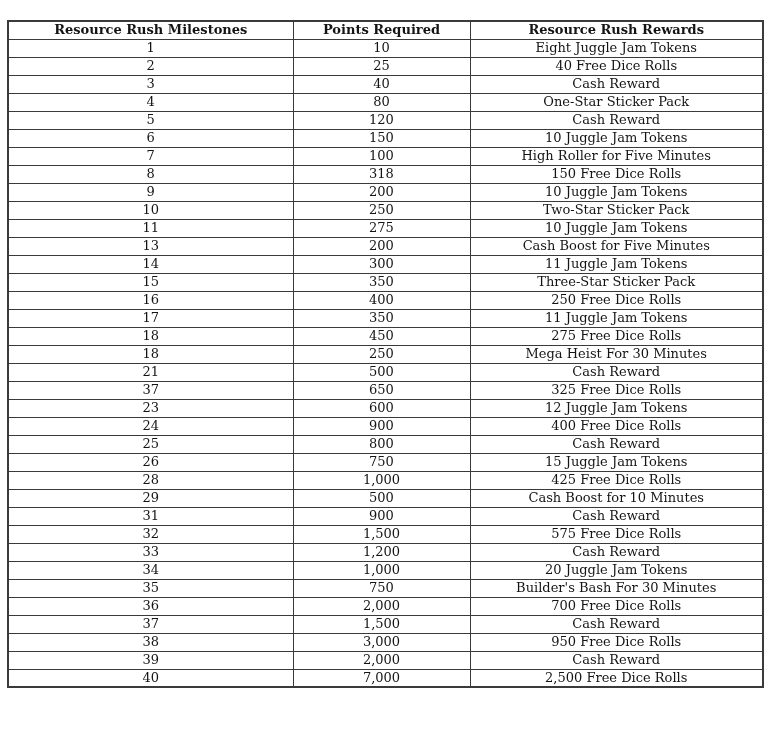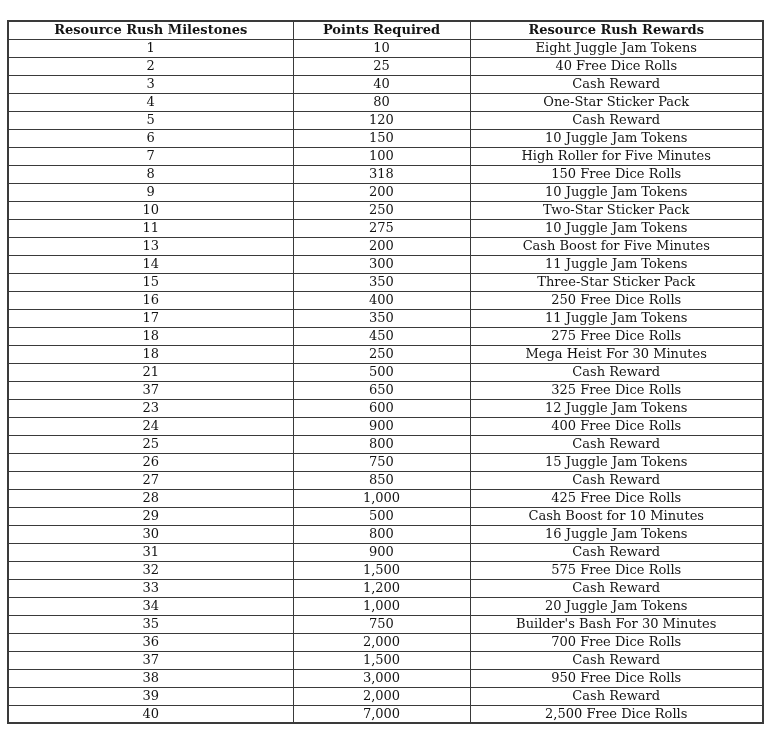--- a/index.html
+++ b/index.html
@@ -173,38 +173,28 @@
           <td>25</td>
           <td>800</td>
           <td>Cash Reward</td>
         </tr>
         <tr>
           <td>26</td>
           <td>750</td>
           <td>15 Juggle Jam Tokens</td>
         </tr>
         <tr>
-          <td>27</td>
-          <td>850</td>
-          <td>Cash Reward</td>
-        </tr>
-        <tr>
           <td>28</td>
           <td>1,000</td>
           <td>425 Free Dice Rolls</td>
         </tr>
         <tr>
           <td>29</td>
           <td>500</td>
           <td>Cash Boost for 10 Minutes</td>
-        </tr>
-        <tr>
-          <td>30</td>
-          <td>800</td>
-          <td>16 Juggle Jam Tokens</td>
         </tr>
         <tr>
           <td>31</td>
           <td>900</td>
           <td>Cash Reward</td>
         </tr>
         <tr>
           <td>32</td>
           <td>1,500</td>
           <td>575 Free Dice Rolls</td>

